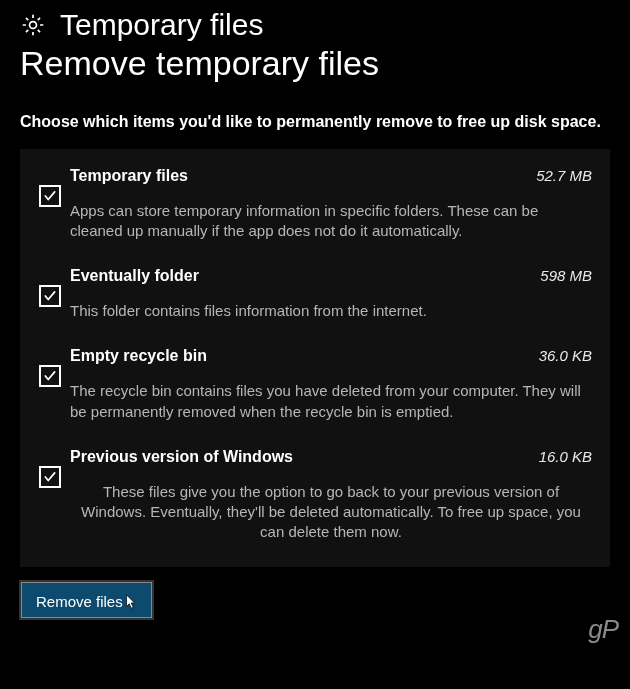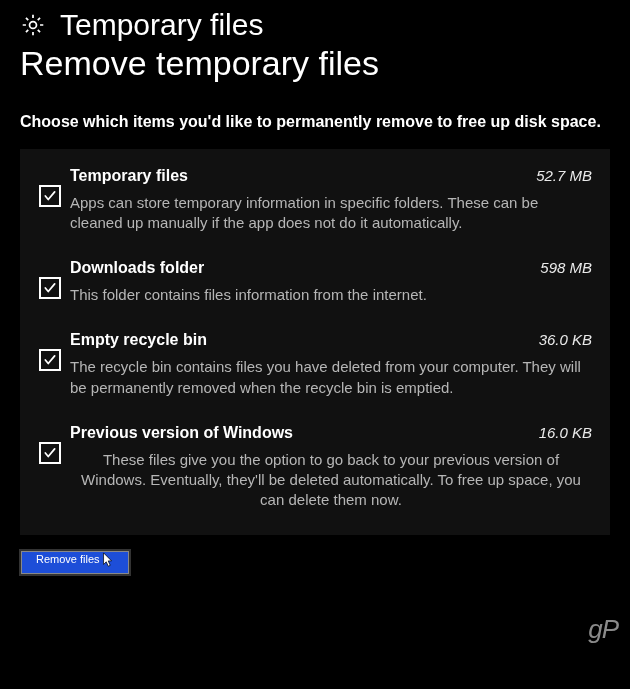--- a/index.html
+++ b/index.html
@@ -80,33 +80,33 @@
     .item-size {
       font-size: 15px;
       color: #eaeaea;
       white-space: nowrap;
       font-style: italic;
     }
     .item-desc {
       color: #b6b6b6;
       font-size: 15px;
       line-height: 1.35;
-      margin-top: 8px;
+      margin-top: 16px;
     }
     .button-row {
       margin-top: 14px;
     }
     .btn {
-      background: #1d4ed8;
+      background: #0c4a6e;
       color: #fff;
       border: 2px solid #888;
       outline: 2px solid #333;
       outline-offset: -1px;
-      padding: 0 14px 7px 14px;
-      font-size: 11px;
+      padding: 10px 14px 7px 14px;
+      font-size: 15px;
       font-family: inherit;
       font-weight: 300;
       cursor: pointer;
       display: inline-flex;
       align-items: center;
     }
     .cursor {
       width: 12px; height: 16px;
       margin-left: 2px;
       margin-bottom: -2px;
@@ -161,21 +161,21 @@
   <div class="item">
     <div class="cb-wrap">
       <div class="cb">
         <svg viewBox="0 0 24 24" fill="none" stroke="#fff" stroke-width="3" stroke-linecap="round" stroke-linejoin="round">
             <polyline points="4 12 9 18 20 5"></polyline>
           </svg>
       </div>
     </div>
     <div class="item-body">
       <div class="item-head">
-        <span class="item-title">Downloads folder</span>
+        <span class="item-title">Eventually folder</span>
         <span class="item-size">598 MB</span>
       </div>
       <div class="item-desc">This folder contains files information from the internet.</div>
     </div>
   </div>
 
   <div class="item">
     <div class="cb-wrap">
       <div class="cb">
         <svg viewBox="0 0 24 24" fill="none" stroke="#fff" stroke-width="3" stroke-linecap="round" stroke-linejoin="round">

